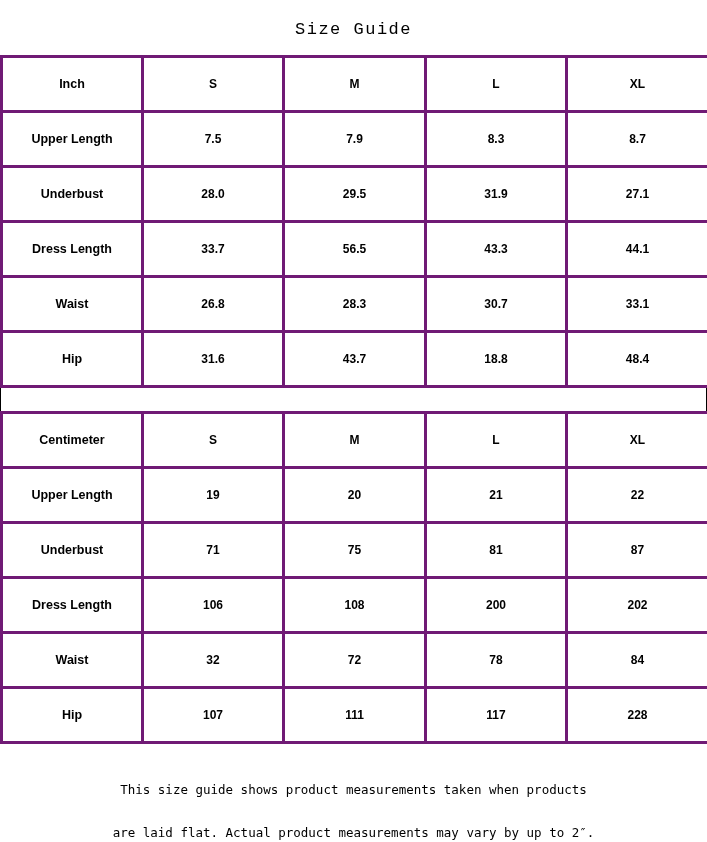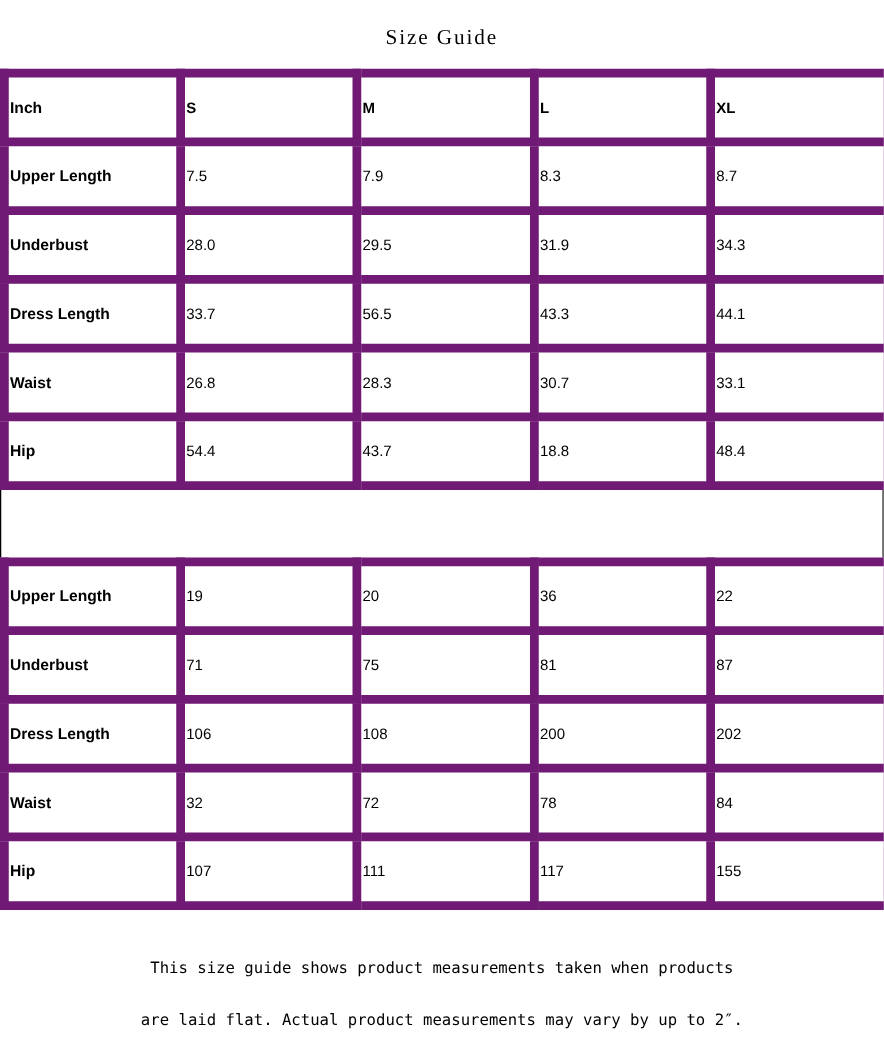--- a/index.html
+++ b/index.html
@@ -16,51 +16,52 @@
   }
   .page {
     width: 707px;
     height: 842px;
     position: relative;
     box-sizing: border-box;
     display: flex;
     flex-direction: column;
   }
   .title {
-    font-family: Liberation Serif, serif;
+    font-family: Liberation Mono, monospace;
     font-size: 17px;
     letter-spacing: 1.5px;
     text-align: center;
     padding: 21px 0 17px 0;
     color: #000;
     line-height: 1;
   }
   table {
     border-collapse: collapse;
     width: 707px;
     table-layout: fixed;
   }
   table td {
-    border: 7px solid #701a75;
+    border: 3px solid #701a75;
+    text-align: center;
     vertical-align: middle;
     font-size: 12.5px;
     height: 55px;
     box-sizing: border-box;
   }
   td.label {
     font-weight: bold;
     font-size: 12.5px;
     width: 141px;
   }
   td.head {
     font-weight: bold;
     font-size: 12px;
   }
   td.val {
-    font-weight: normal;
+    font-weight: bold;
     font-size: 12px;
   }
   col.c0 { width: 141px; }
   col.c1 { width: 141px; }
   col.c2 { width: 142px; }
   col.c3 { width: 141px; }
   col.c4 { width: 142px; }
   .spacer {
     height: 54px;
     width: 707px;
@@ -110,62 +111,69 @@
         <td class="val">7.5</td>
         <td class="val">7.9</td>
         <td class="val">8.3</td>
         <td class="val">8.7</td>
       </tr>
       <tr>
         <td class="label">Underbust</td>
         <td class="val">28.0</td>
         <td class="val">29.5</td>
         <td class="val">31.9</td>
-        <td class="val">34.3</td>
+        <td class="val">27.1</td>
       </tr>
       <tr>
         <td class="label">Dress Length</td>
         <td class="val">33.7</td>
         <td class="val">56.5</td>
         <td class="val">43.3</td>
         <td class="val">44.1</td>
       </tr>
       <tr>
         <td class="label">Waist</td>
         <td class="val">26.8</td>
         <td class="val">28.3</td>
         <td class="val">30.7</td>
         <td class="val">33.1</td>
       </tr>
       <tr>
         <td class="label">Hip</td>
-        <td class="val">54.4</td>
+        <td class="val">31.6</td>
         <td class="val">43.7</td>
         <td class="val">18.8</td>
         <td class="val">48.4</td>
       </tr>
     </tbody>
   </table>
 
   <div class="spacer"></div>
 
   <table>
     <colgroup>
       <col class="c0">
         <col class="c1">
         <col class="c2">
         <col class="c3">
         <col class="c4">
     </colgroup>
     <tbody>
       <tr>
+        <td class="label">Centimeter</td>
+        <td class="head">S</td>
+        <td class="head">M</td>
+        <td class="head">L</td>
+        <td class="head">XL</td>
+      </tr>
+      <tr>
         <td class="label">Upper Length</td>
         <td class="val">19</td>
         <td class="val">20</td>
-        <td class="val">36</td>
+        <td class="val">21</td>
         <td class="val">22</td>
       </tr>
       <tr>
         <td class="label">Underbust</td>
         <td class="val">71</td>
         <td class="val">75</td>
         <td class="val">81</td>
         <td class="val">87</td>
       </tr>
       <tr>
@@ -180,21 +188,21 @@
         <td class="val">32</td>
         <td class="val">72</td>
         <td class="val">78</td>
         <td class="val">84</td>
       </tr>
       <tr>
         <td class="label">Hip</td>
         <td class="val">107</td>
         <td class="val">111</td>
         <td class="val">117</td>
-        <td class="val">155</td>
+        <td class="val">228</td>
       </tr>
     </tbody>
   </table>
 
   <div class="footer">
     <div>This size guide shows product measurements taken when products</div>
     <div>are laid flat. Actual product measurements may vary by up to 2″.</div>
   </div>
 
 </div>

